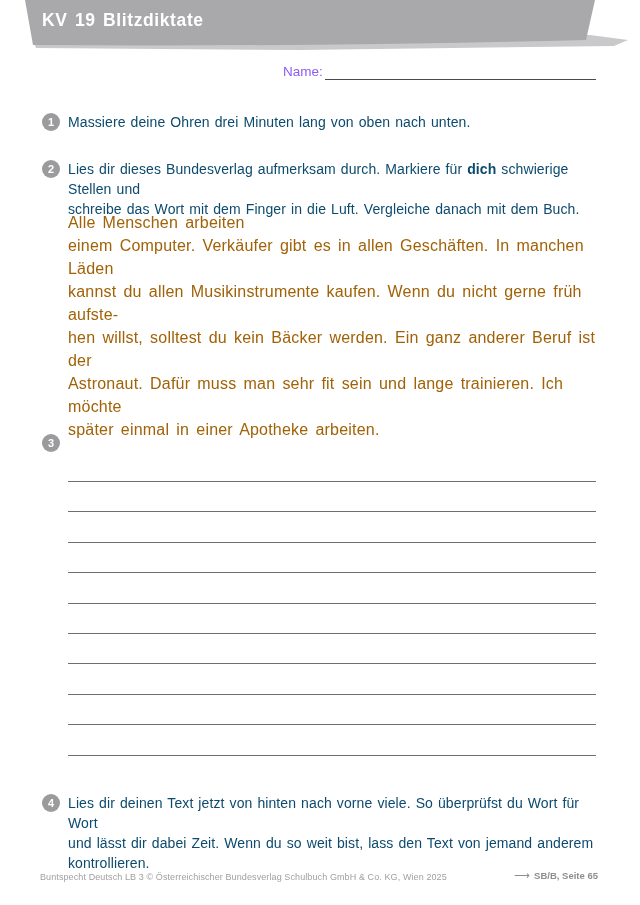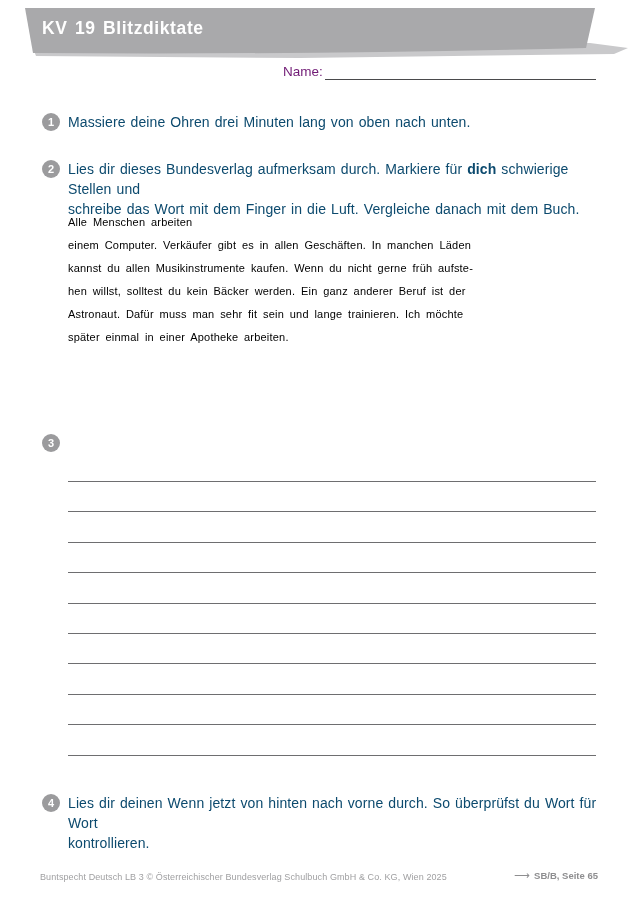--- a/index.html
+++ b/index.html
@@ -5,31 +5,31 @@
   html,body{margin:0;padding:0;background:#e8e8e8;}
   .page{
     position:relative;
     width:640px;height:905px;
     background:#ffffff;
     overflow:hidden;
     font-family:"Liberation Sans","DejaVu Sans",sans-serif;
     color:#3f3f41;
   }
   
-  .banner-wrap{position:absolute;top:8px;left:0;width:640px;height:60px;}
+  .banner-wrap{position:absolute;top:0;left:0;width:640px;height:60px;}
   .banner-wrap svg{position:absolute;top:0;left:0;}
   .banner-title{
     position:absolute;top:10px;left:42px;
     font-size:17.5px;font-weight:bold;color:#ffffff;
     letter-spacing:0.6px;word-spacing:2px;
   }
   
   .name-label{
     position:absolute;top:64px;left:283px;
-    font-size:13.5px;color:#701a75;
+    font-size:13.5px;color:#8b5cf6;
   }
   .name-line{
     position:absolute;top:64px;left:325px;width:271px;height:15px;
     border-bottom:1.5px solid #4a4a4c;
   }
   
   .task{
     position:absolute;left:42px;width:556px;
     display:flex;align-items:flex-start;gap:8px;
   }
@@ -41,21 +41,21 @@
     margin-top:1px;
   }
   .task-text{
     font-size:14px;line-height:20px;color:#0c4a6e;
     word-spacing:1px;letter-spacing:0.1px;
   }
   .task-text b{font-weight:bold;}
   
   .dictation{
     position:absolute;top:211px;left:68px;width:540px;
-    font-size:11px;line-height:23px;color:#000000;
+    font-size:16px;line-height:23px;color:#a16207;
     letter-spacing:0.2px;word-spacing:2.5px;
   }
   
   .wlines{position:absolute;top:481px;left:68px;width:528px;height:275px;}
   .wline{
     position:absolute;left:0;width:528px;height:0;
     border-top:1px solid #6e6e70;
   }
   .wline:nth-child(1){top:0;}
   .wline:nth-child(2){top:30px;}
@@ -132,21 +132,22 @@
     <div class="wline"></div>
     <div class="wline"></div>
     <div class="wline"></div>
     <div class="wline"></div>
     <div class="wline"></div>
   </div>
 
   <div class="task" style="top:793px;">
     <span class="num">4</span>
     <div class="task-text">
-      <div>Lies dir deinen Wenn jetzt von hinten nach vorne durch. So überprüfst du Wort für Wort</div>
+      <div>Lies dir deinen Text jetzt von hinten nach vorne viele. So überprüfst du Wort für Wort</div>
+      <div>und lässt dir dabei Zeit. Wenn du so weit bist, lass den Text von jemand anderem</div>
       <div>kontrollieren.</div>
     </div>
   </div>
 
   <div class="footer-left">Buntspecht Deutsch LB 3 © Österreichischer Bundesverlag Schulbuch GmbH &amp; Co. KG, Wien 2025</div>
   <div class="footer-right">
     <span class="arrow">⟶</span>
     <span>SB/B, Seite 65</span>
   </div>
 

